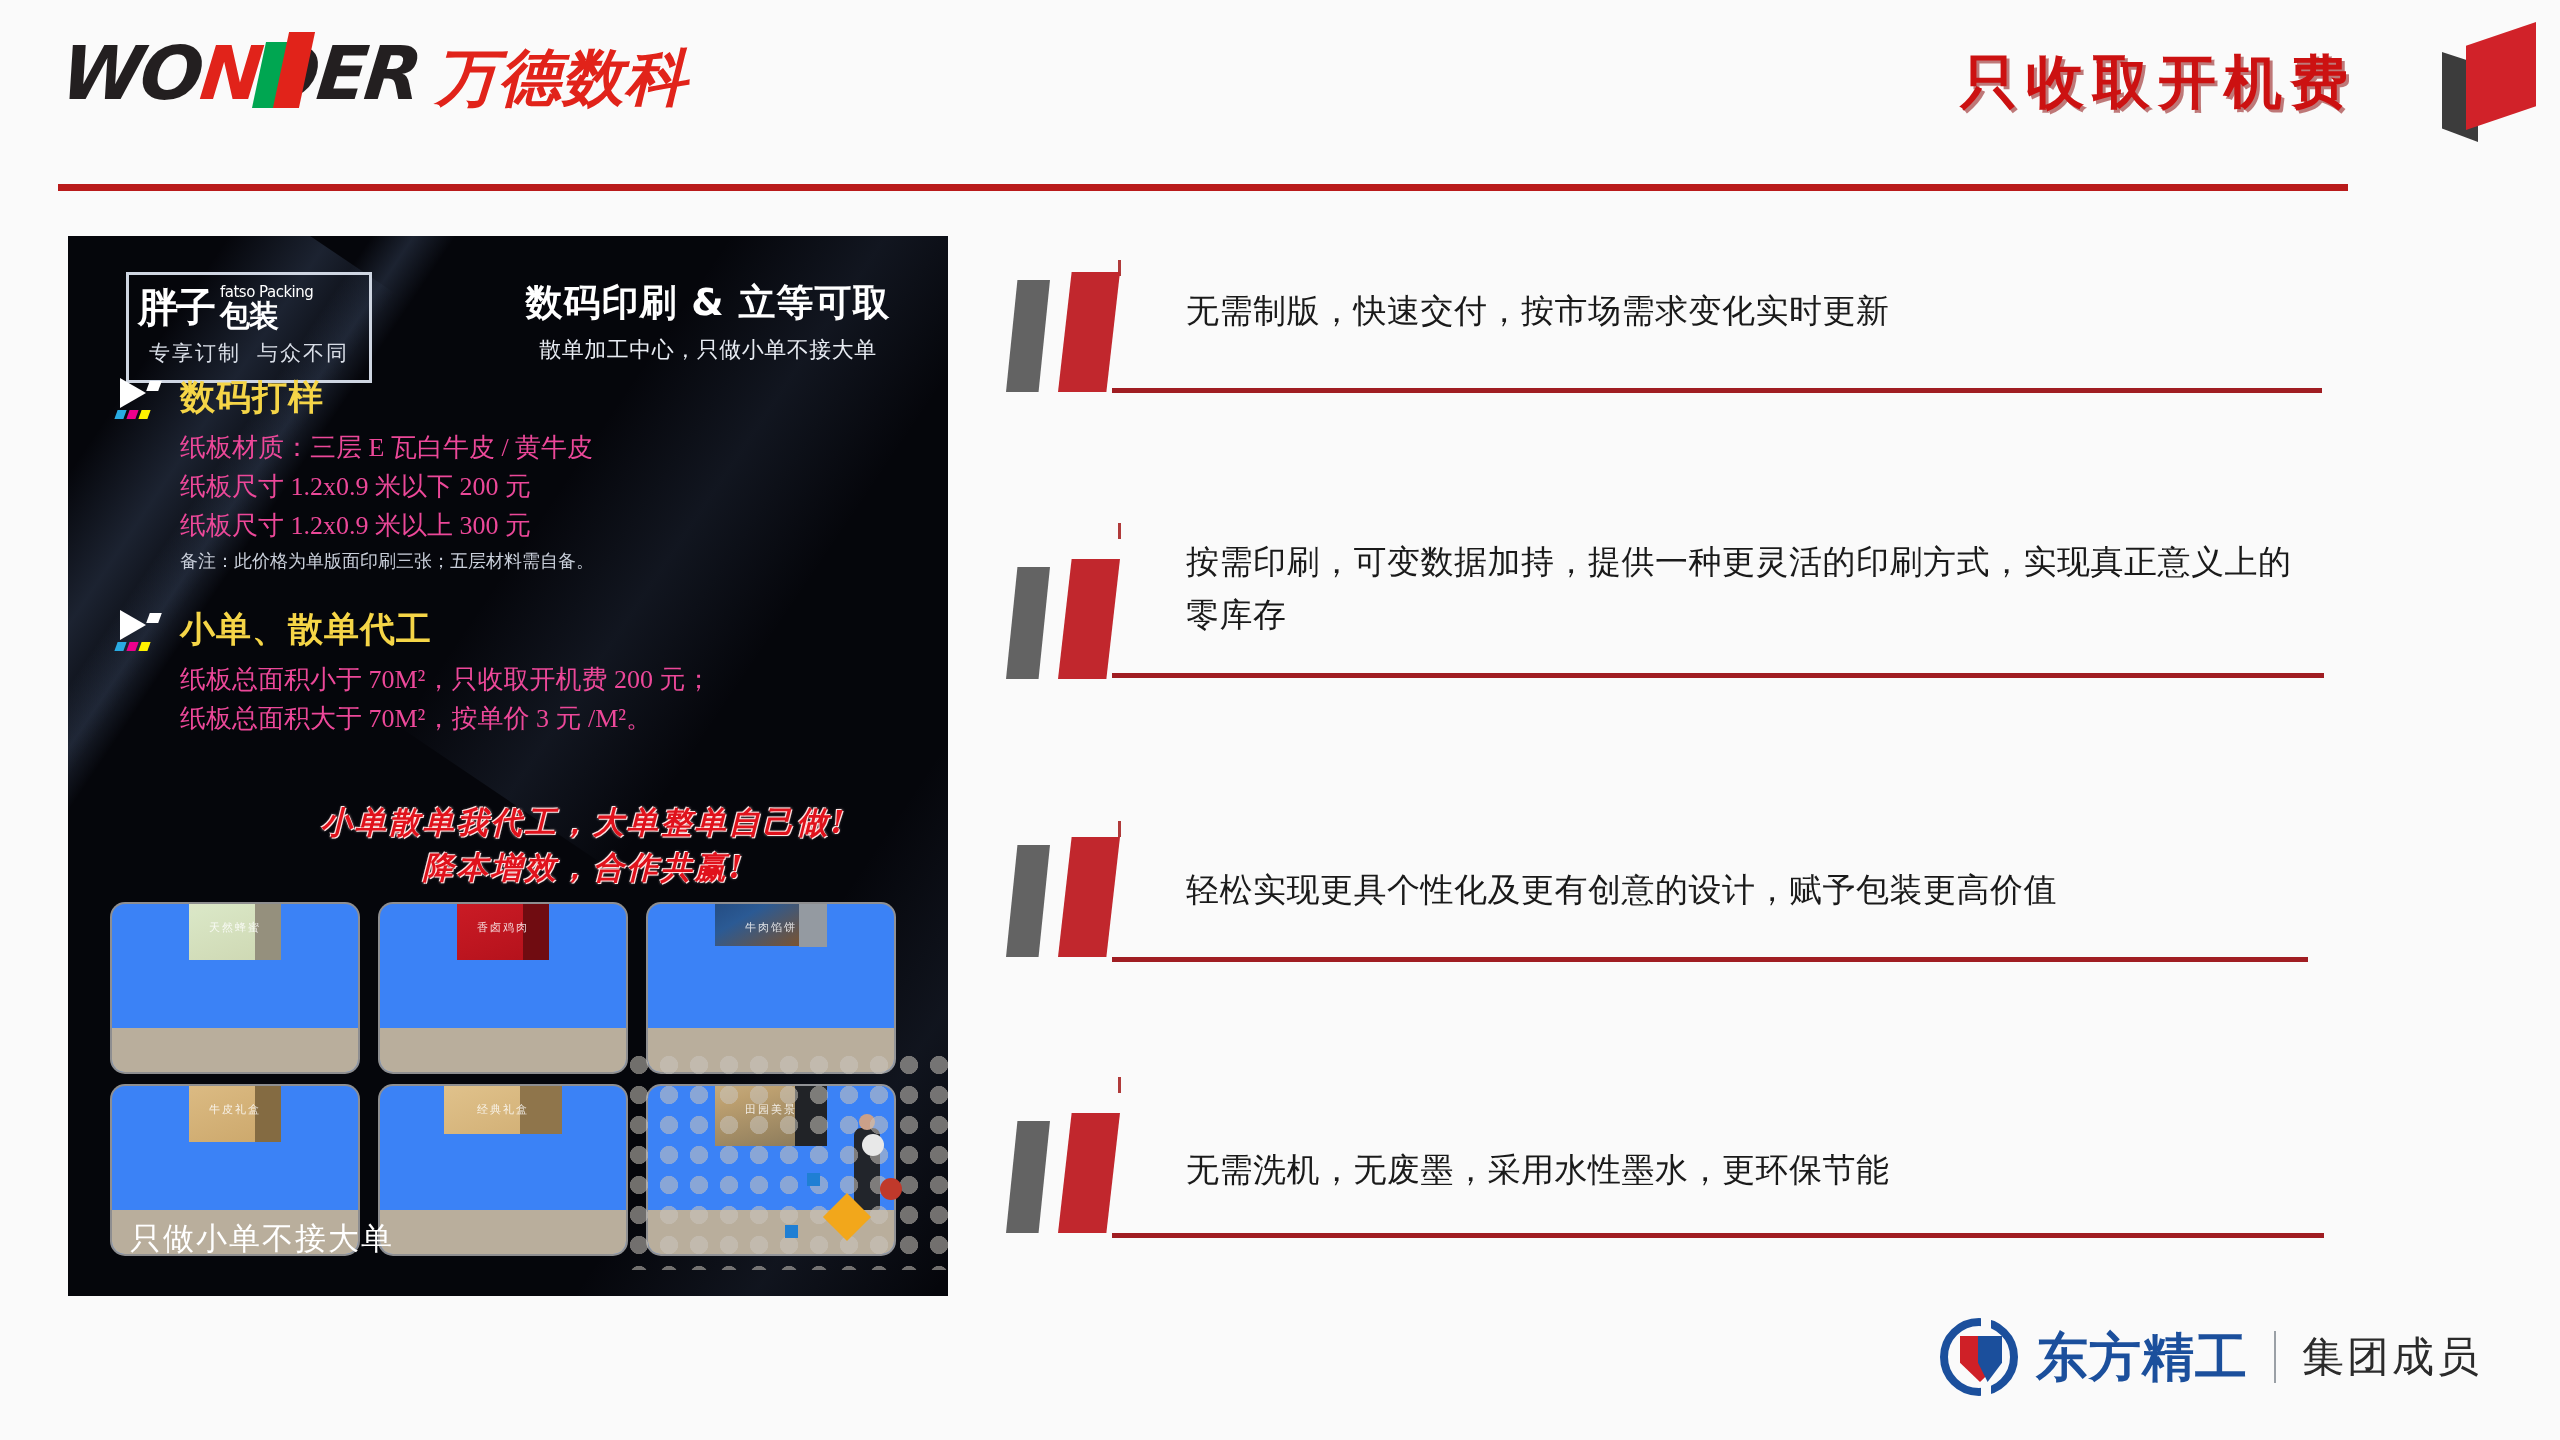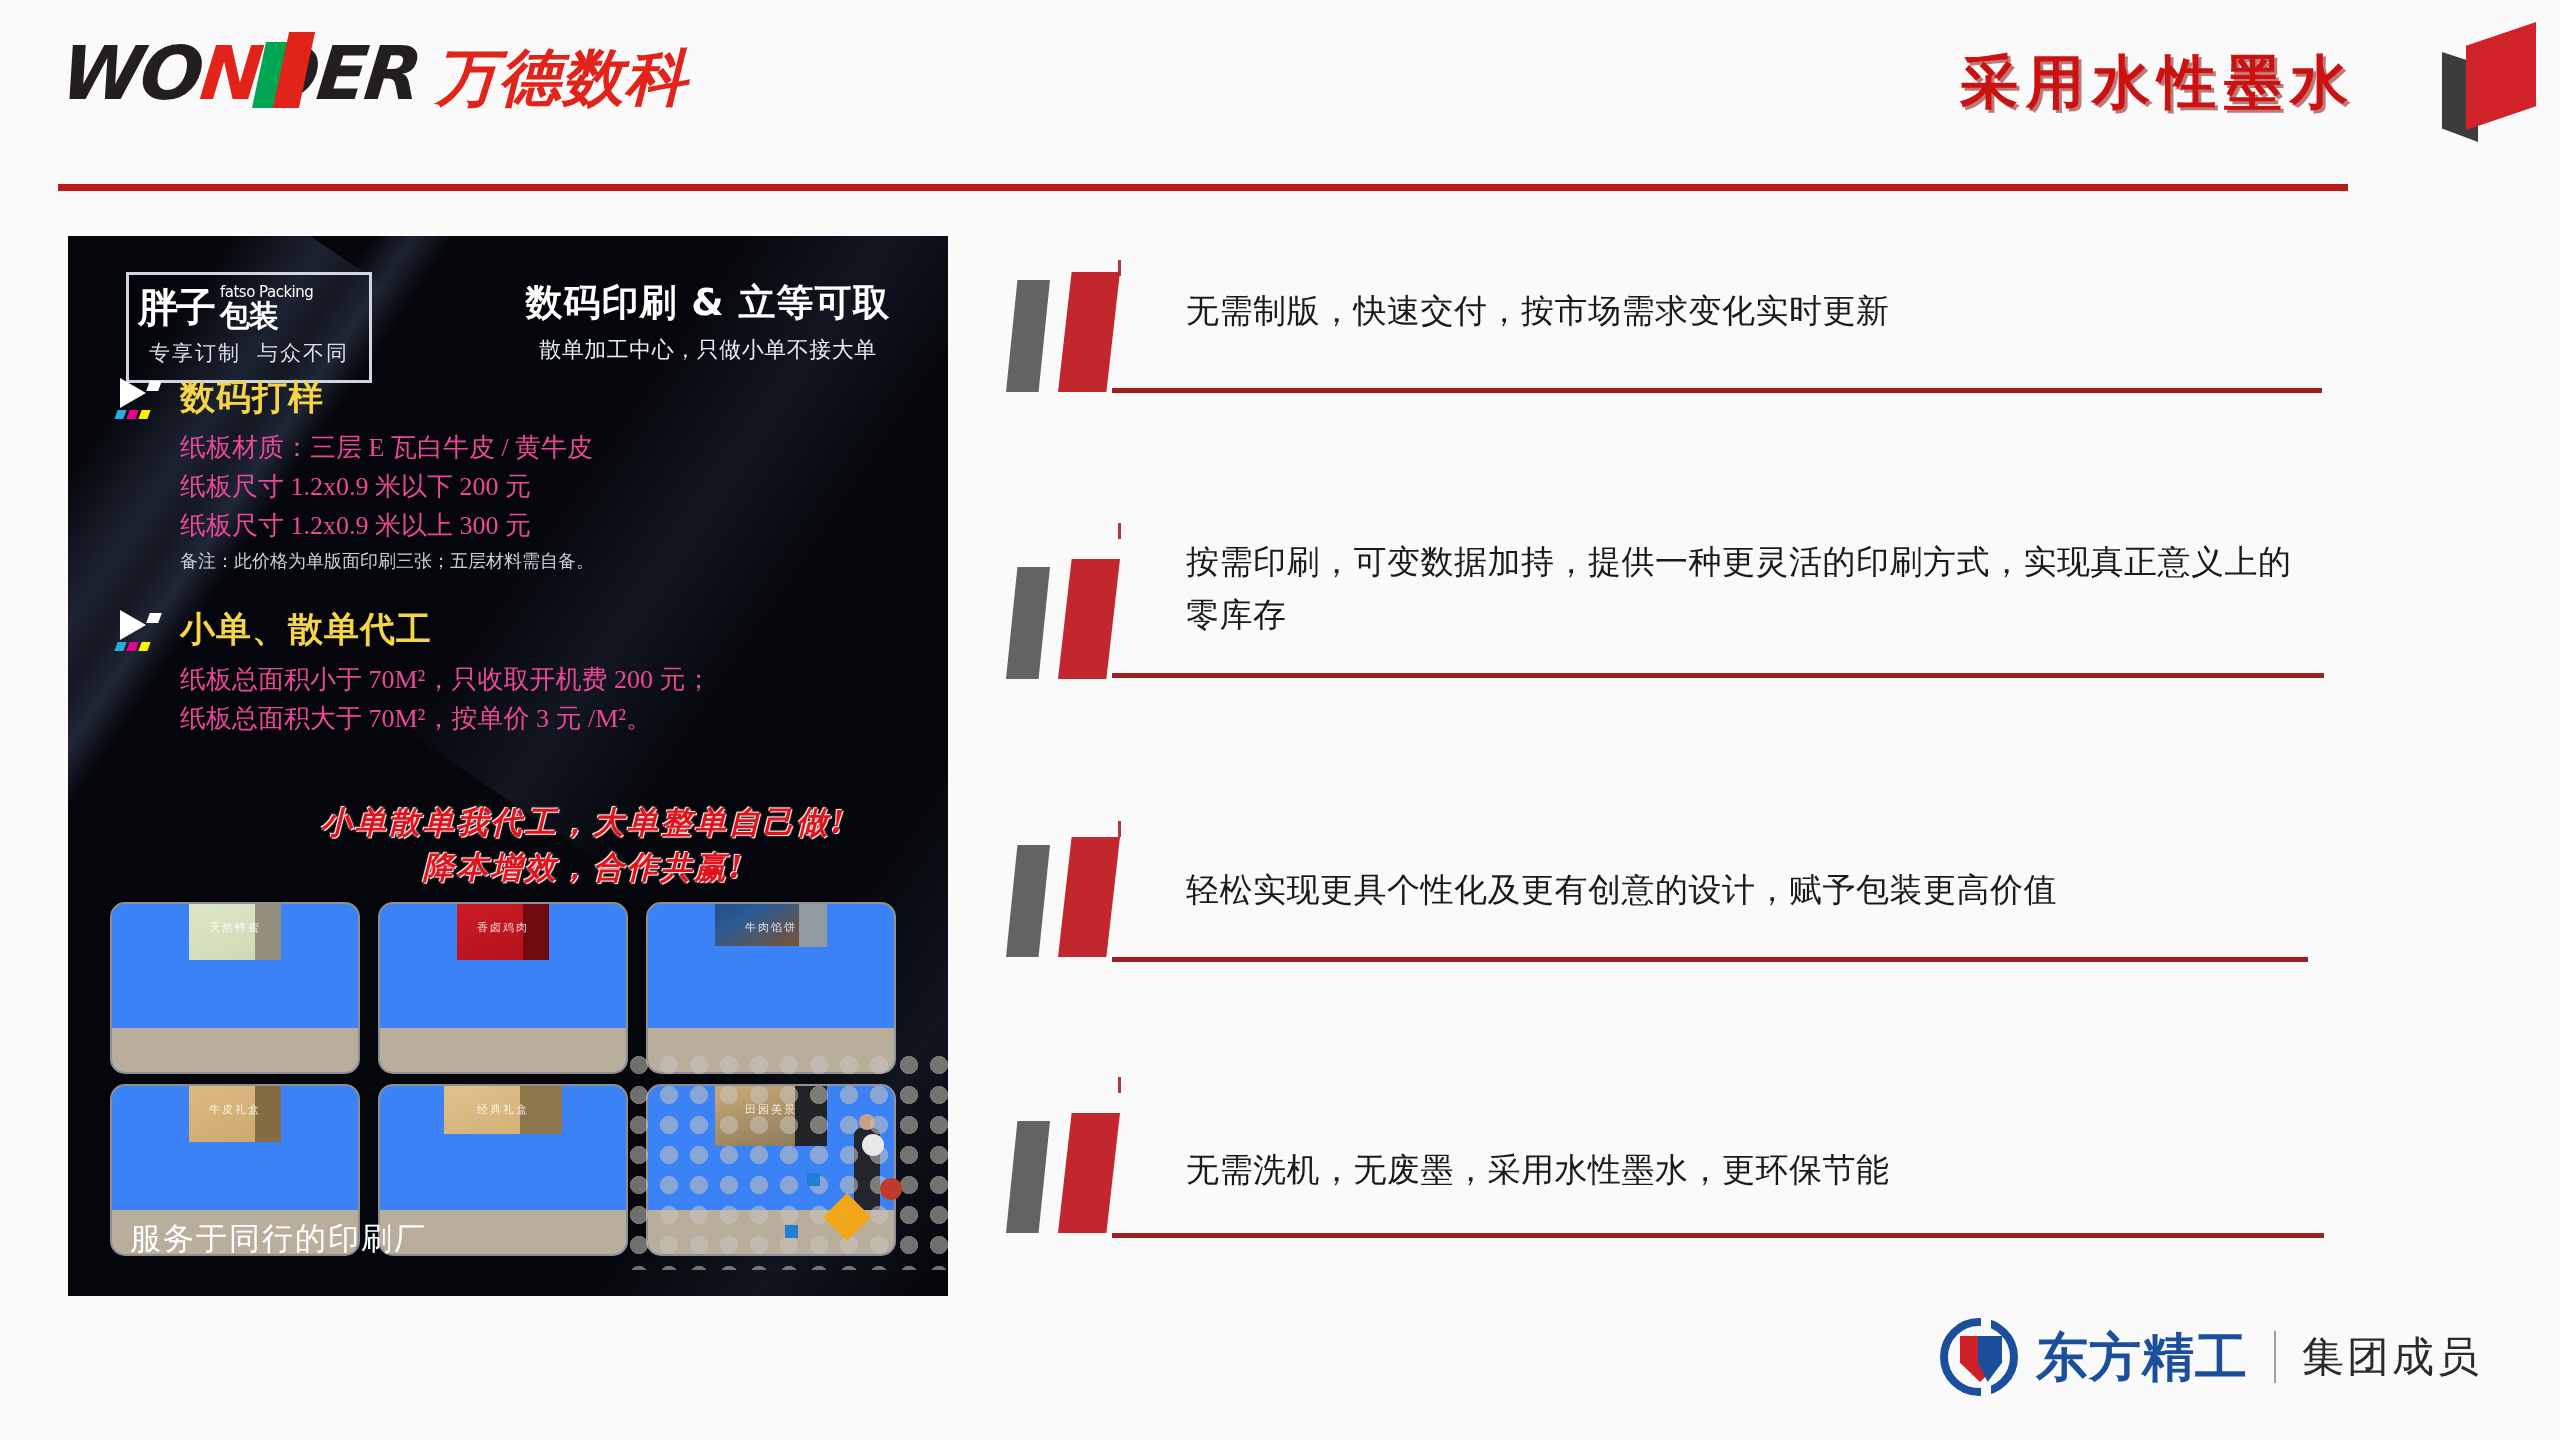--- a/index.html
+++ b/index.html
@@ -181,21 +181,21 @@
     <div class="wonder-wrap">
       <span class="wonder-txt">WO</span>
       <span class="wonder-txt wonder-n">N</span>
       <span class="wonder-txt">DER</span>
       <span class="wonder-green"></span>
       <span class="wonder-red-bar"></span>
     </div>
     <span class="brand-cn">万德数科</span>
   </div>
 
-  <div id="page-title">采用水性墨水</div>
+  <div id="page-title">只收取开机费</div>
 
   <div id="header-rule"></div>
 
   <div id="corner-mark">
     <div id="corner-dark"></div>
     <div id="corner-red"></div>
   </div>
 </div>
 
 <div id="poster">
@@ -315,21 +315,21 @@
     </div>
   </div>
 
   <div id="dotsgrid"></div>
   <div id="dotcolor"></div>
   <div class="cdot" id="cd1"></div>
   <div class="cdot" id="cd2"></div>
   <div class="cdot" id="cd3"></div>
   <div class="cdot" id="cd4"></div>
 
-  <div id="poster-foot">服务于同行的印刷厂</div>
+  <div id="poster-foot">只做小单不接大单</div>
 </div>
 
 <div id="bullets">
 
   <div class="bullet" id="b1">
     <div class="tick" style="left:118px;top:-10px;"></div>
     <div class="flag">
         <span class="g"></span>
         <span class="r"></span>
       </div>

